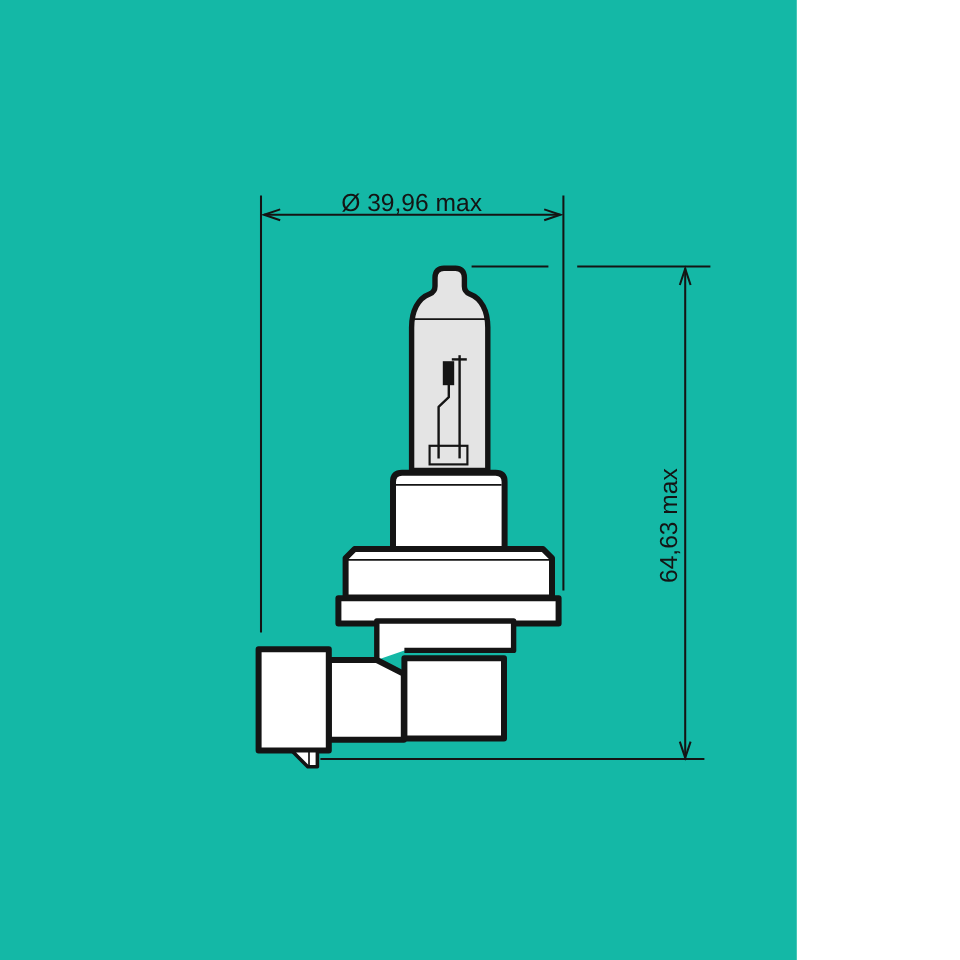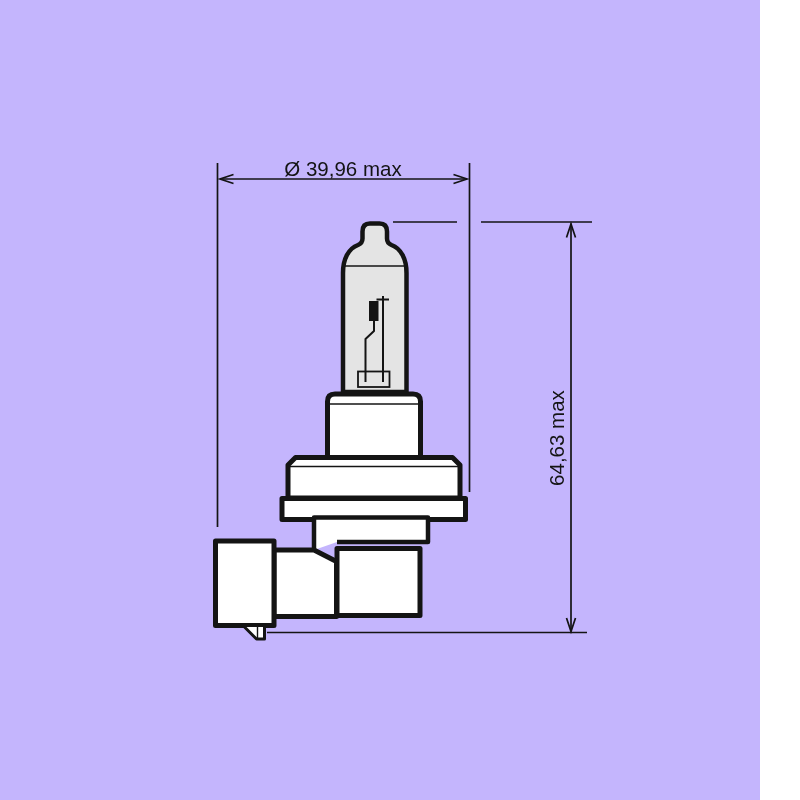--- a/index.html
+++ b/index.html
@@ -5,23 +5,23 @@
   html, body {
     margin: 0;
     padding: 0;
     background: #ffffff;
     width: 800px;
     height: 800px;
     overflow: hidden;
   }
   .stage {
     position: relative;
-    width: 760px;
+    width: 664px;
     height: 800px;
-    background: #c4b5fd;
+    background: #14b8a6;
   }
   svg { display: block; }
 
   .outline {
     fill: #ffffff;
     stroke: #141414;
     stroke-width: 5;
     stroke-linejoin: round;
   }
   .outline-med {

